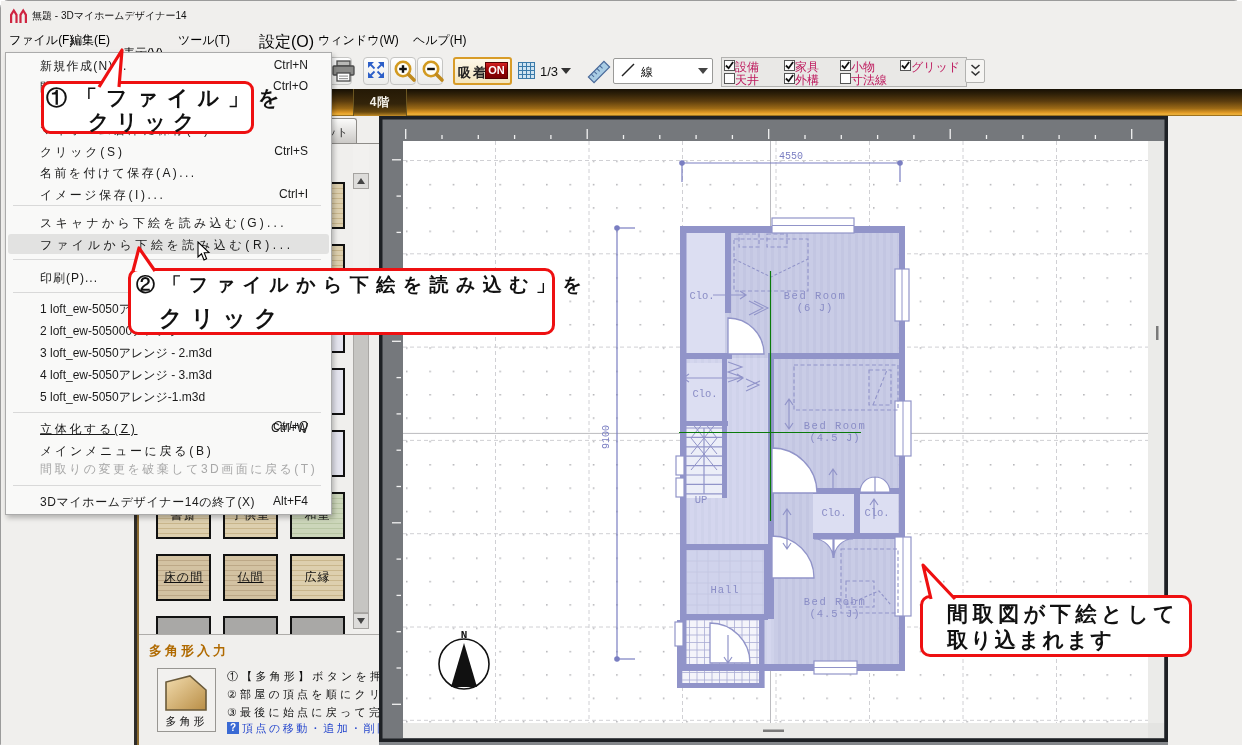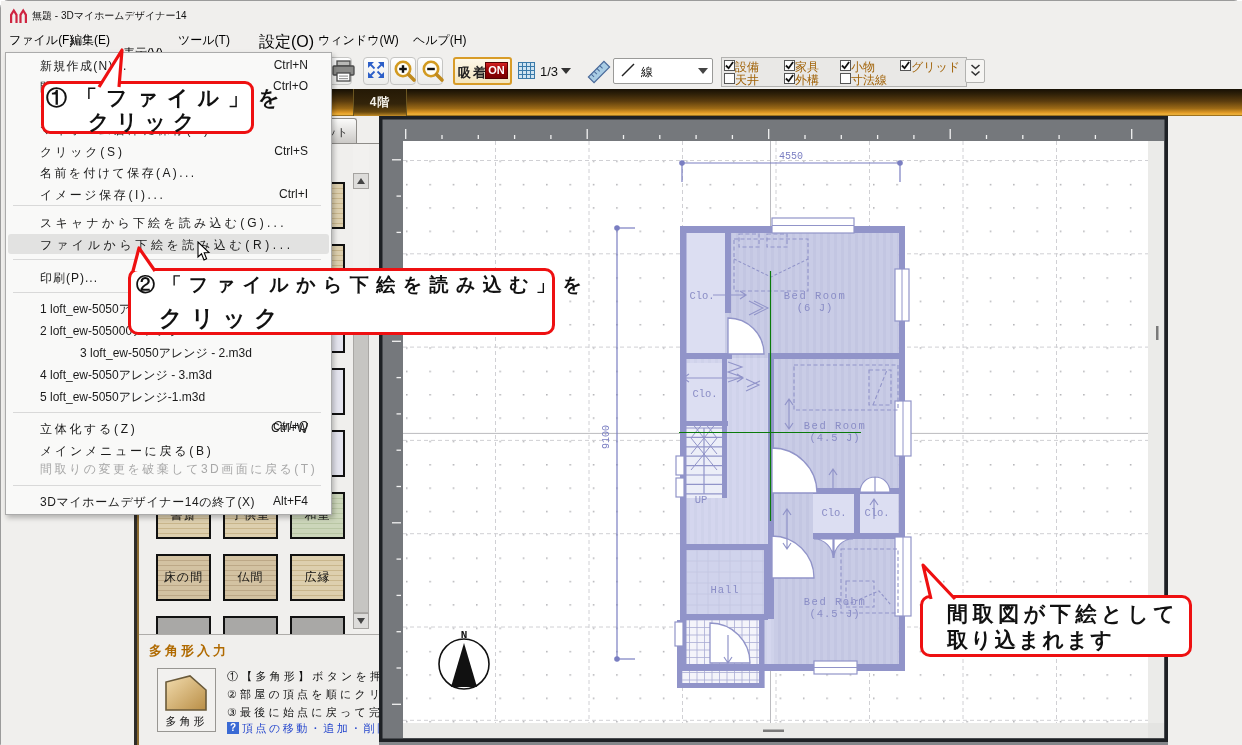--- a/index.html
+++ b/index.html
@@ -5,25 +5,25 @@
 html,body{margin:0;padding:0;width:1242px;height:745px;overflow:hidden;
  font-family:"Liberation Sans",sans-serif;-webkit-font-smoothing:antialiased;}
 *{box-sizing:border-box;}
 .abs{position:absolute;}
 #win{position:relative;width:1242px;height:745px;background:#f0efed;border:1px solid #9b9b9b;border-radius:8px 8px 0 0;}
 .mi{position:absolute;font-size:12px;color:#1a1a1a;}
 .sep{position:absolute;left:12px;width:308px;height:1px;background:#d9d9d9;}
 .short{position:absolute;right:22px;font-size:12px;color:#1a1a1a;}
 .cb{position:absolute;width:11px;height:11px;background:#fdfdfd;border:1px solid #555;}
 .cb svg{position:absolute;left:0;top:0;}
-.cblab{position:absolute;font-size:12px;color:#a16207;}
+.cblab{position:absolute;font-size:12px;color:#be185d;}
 .rbtn{position:absolute;width:55px;height:47px;border:2px solid #111;font-size:12px;color:#111;
  display:flex;align-items:center;justify-content:center;letter-spacing:1px;}
 .wood{background:#ddcfae repeating-linear-gradient(to bottom,#ddcfae 0,#ddcfae 4px,#c9b68c 4px,#c9b68c 5px);}
-.wood2{background:#d3c2a2 repeating-linear-gradient(to bottom,#d3c2a2 0,#d3c2a2 4px,#bda887 4px,#bda887 5px);}
+.wood2{background:#d3c2a2 repeating-linear-gradient(to bottom,#d3c2a2 0,#d3c2a2 4px,#bda887 4px,#bda887 5px);text-decoration:underline;}
 .tatami{background:#ccd6ba repeating-linear-gradient(to bottom,#ccd6ba 0,#ccd6ba 4px,#b9c6a4 4px,#b9c6a4 5px);}
 .pale{background:#e4e4ee;}
 .gray{background:#a9a8a6;}
 .tbtn{position:absolute;width:26px;height:28px;background:linear-gradient(#fefefe,#ececea);border:1px solid #c5c5c3;border-radius:4px;}
 .cjktight{font-size:21px;font-weight:bold;color:#111;letter-spacing:2px;white-space:nowrap;}
 </style>
 </head>
 <body>
 <div id="win">
 
@@ -578,25 +578,25 @@
 <div class="mi" style="left:39px;top:186px;letter-spacing:2.6px;">イメージ保存(I)...</div>
       <div class="short" style="right:933px;top:186px;">Ctrl+I</div>
 <div class="sep" style="top:204px;"></div>
 <div class="mi" style="left:39px;top:214px;letter-spacing:3.2px;">スキャナから下絵を読み込む(G)...</div>
 <div class="mi" style="left:39px;top:236px;letter-spacing:3.6px;">ファイルから下絵を読み込む(R)...</div>
 <div class="sep" style="top:258px;"></div>
 <div class="mi" style="left:39px;top:269px;letter-spacing:1px;">印刷(P)...</div>
 <div class="sep" style="top:291px;"></div>
 <div class="mi" style="left:39px;top:300px;">1 loft_ew-5050アレンジ - 4.m3d</div>
 <div class="mi" style="left:39px;top:322px;">2 loft_ew-505000アレンジ.m3d</div>
-<div class="mi" style="left:39px;top:344px;margin-left:40px;">3 loft_ew-5050アレンジ - 2.m3d</div>
+<div class="mi" style="left:39px;top:344px;">3 loft_ew-5050アレンジ - 2.m3d</div>
 <div class="mi" style="left:39px;top:366px;">4 loft_ew-5050アレンジ - 3.m3d</div>
 <div class="mi" style="left:39px;top:388px;">5 loft_ew-5050アレンジ-1.m3d</div>
 <div class="sep" style="top:411px;"></div>
-<div class="mi" style="left:39px;top:420px;letter-spacing:2.7px;">立体化する(Z)</div>
+<div class="mi" style="left:39px;top:420px;letter-spacing:2.7px;text-decoration:underline;">立体化する(Z)</div>
       <div class="short" style="right:933px;top:420px;">Ctrl+W</div>
 <div class="mi" style="left:39px;top:442px;letter-spacing:2.7px;">メインメニューに戻る(B)</div>
       <div class="short" style="right:933px;top:418px;font-style:italic;">Ctrl+Q</div>
 <div class="mi" style="left:39px;top:460px;color:#a8a8a8;letter-spacing:2.5px;">間取りの変更を破棄して3D画面に戻る(T)</div>
 <div class="sep" style="top:484px;"></div>
 <div class="mi" style="left:39px;top:493px;letter-spacing:0.6px;">3Dマイホームデザイナー14の終了(X)</div>
       <div class="short" style="right:933px;top:493px;">Alt+F4</div>
 
 <svg class="abs" style="left:196px;top:240px" width="14" height="21" viewBox="0 0 14 21">
 <path d="M1 1 L1 16 L4.5 12.8 L7 19 L9.6 17.8 L7.2 11.8 L12 11.5 Z" fill="#fff" stroke="#000" stroke-width="1.1"></path>

